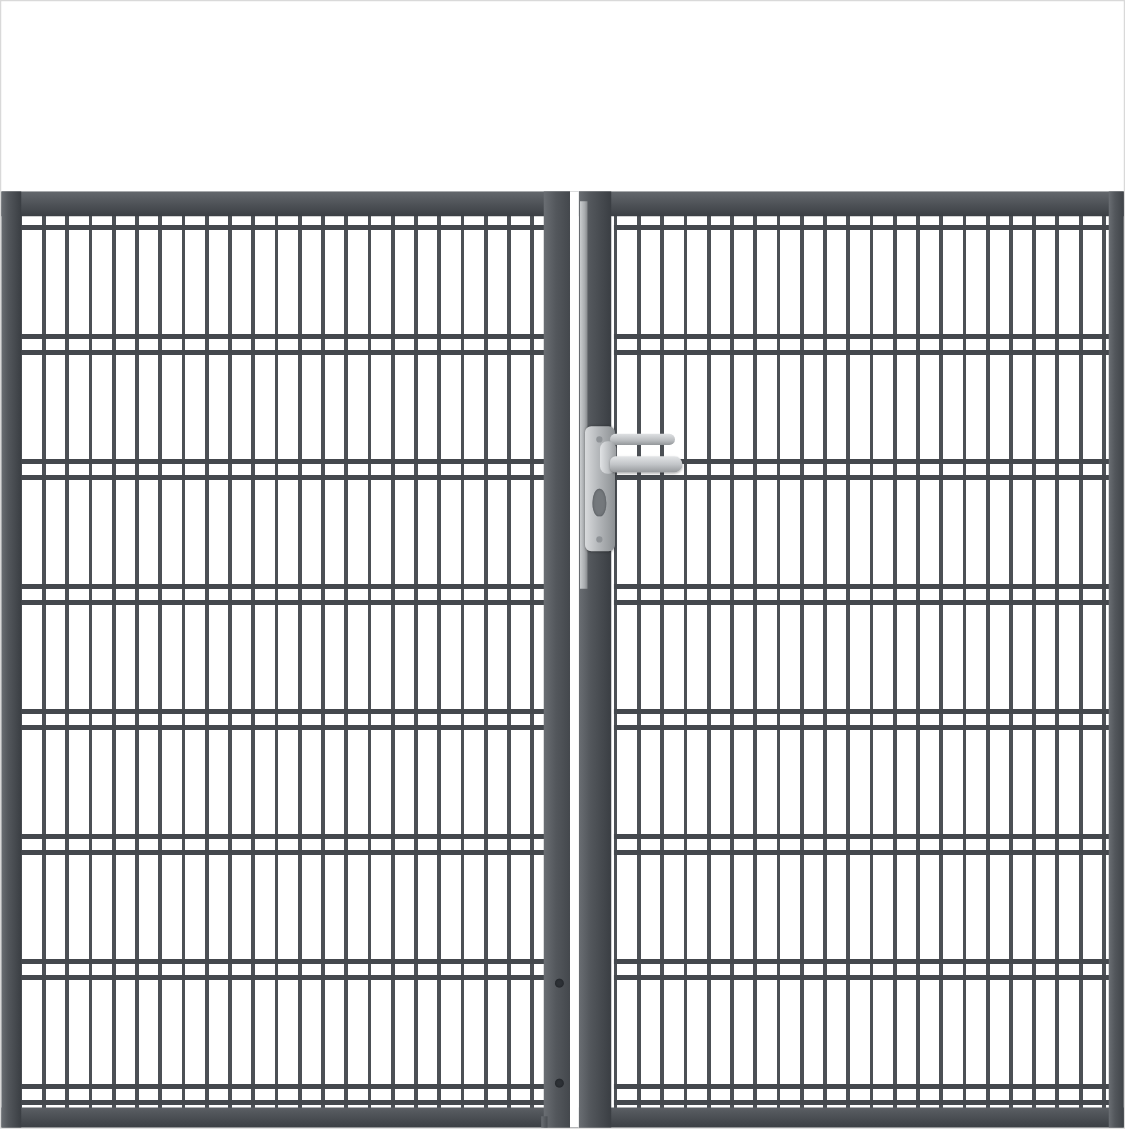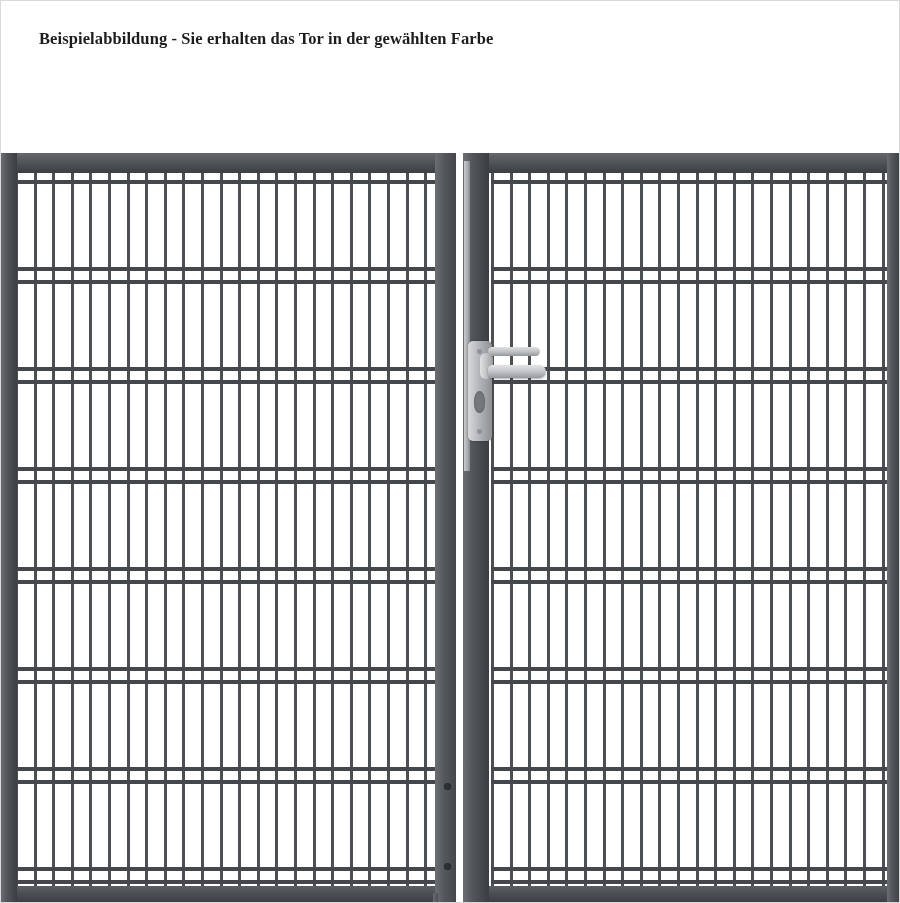--- a/index.html
+++ b/index.html
@@ -173,21 +173,20 @@
     position: absolute;
     width: 5px;
     background: linear-gradient(90deg,#6a6e73 0%,#4a4e53 100%);
   }
 </style>
 </head>
 <body>
 
 <div id="product-image">
 
-  <div class="caption">Beispielabbildung - Sie erhalten das Tor in der gewählten Farbe</div>
 
   <div class="gate-assembly">
 
     <div class="leaf leaf-left">
 
       <div class="mesh-field" style="left:14px; top:14px; width:432px; height:724px;">
         <div class="mesh-verticals"></div>
         <div class="mesh-horizontals"></div>
       </div>
 

